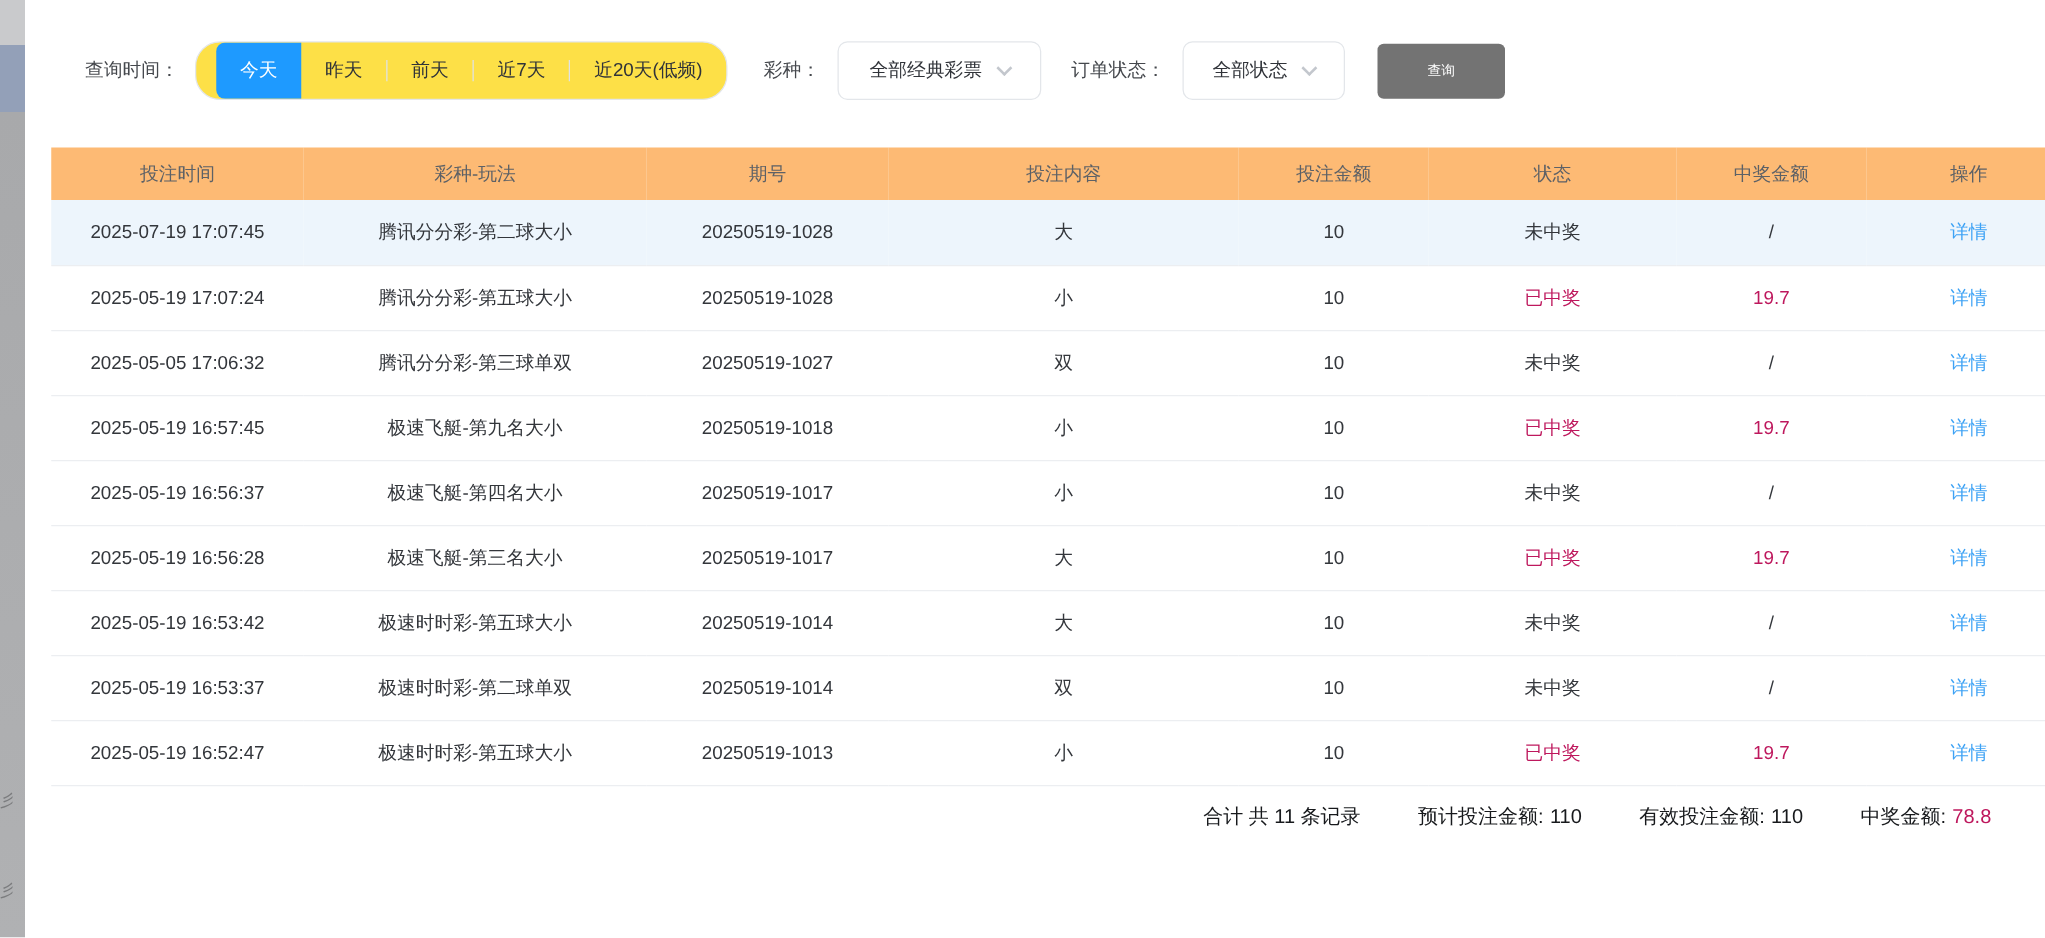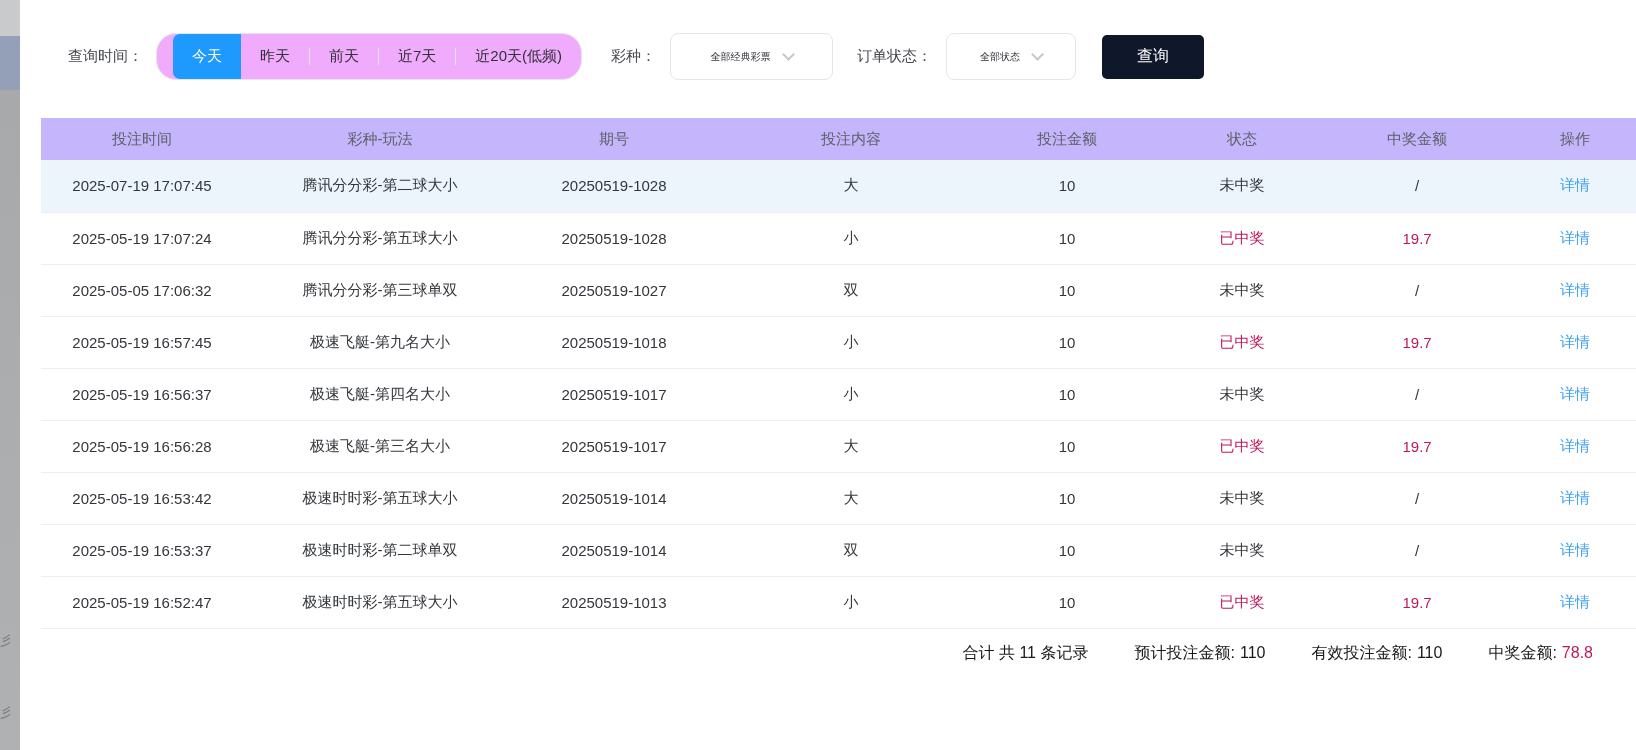--- a/index.html
+++ b/index.html
@@ -22,51 +22,51 @@
   .frag1 { top:632px; }
   .frag2 { top:704px; }
   .content { position:absolute; left:20px; top:0; width:1592px;margin-left:21px; }
 
   
   .filter-bar { margin-top:33px; height:47px; display:flex; align-items:center; }
   .f-label { font-size:15px; color:#45484d; }
   .lbl-time { margin-left:27px; }
   .time-group {
     margin-left:13px; height:47px; display:flex; align-items:center;
-    border:1px solid #e3e6ea; border-radius:20px; overflow:hidden; background:#f0abfc;padding-left:16px;
+    border:1px solid #e3e6ea; border-radius:20px; overflow:hidden; background:#fde047;padding-left:16px;
   }
   .time-opt { padding:0 19px; font-size:15px; color:#303339; height:100%; display:flex; align-items:center; cursor:pointer; }
   .time-opt.selected { background:#1e9aff; color:#ffffff; border-radius:7px 0 0 7px; }
   .tdiv { width:1px; height:17px; background:#dfe2e6; }
   .lbl-lottery { margin-left:29px; }
   .lbl-status { margin-left:24px; }
   .select-box {
     margin-left:14px; height:47px; border:1px solid #e3e6ea; border-radius:8px;
     display:flex; align-items:center; justify-content:center; padding:0 14px;
-    font-size:10px; color:#303339; background:#fff; cursor:pointer;
+    font-size:15px; color:#303339; background:#fff; cursor:pointer;
   }
   .select-lottery { width:163px; }
   .select-status { width:130px; }
   .chevron {
     width:9px; height:9px; margin-left:13px; margin-top:-5px;
     border-right:2px solid #c3c7cd; border-bottom:2px solid #c3c7cd;
     transform:rotate(45deg); flex:0 0 auto;
   }
   .btn-primary {
     margin-left:26px; width:102px; height:44px; border:none; border-radius:5px;
-    background:#0f172a; color:#ffffff; font-size:16px; cursor:pointer;
+    background:#737373; color:#ffffff; font-size:11px; cursor:pointer;
     font-family:inherit;
   }
 
   
   table { width:1616px; border-collapse:collapse; table-layout:fixed; margin-top:38px; }
   col.c1{width:12.5%} col.c2{width:16.96%} col.c3{width:12.0%} col.c4{width:17.33%}
   col.c5{width:9.41%} col.c6{width:12.25%} col.c7{width:9.41%} col.c8{width:10.14%}
   thead th {
-    height:42px; background:#c4b5fd; font-weight:normal;
+    height:42px; background:#fdba74; font-weight:normal;
     font-size:15px; color:#5d6166; text-align:center; padding:0;
   }
   tbody td {
     height:52px; text-align:center; font-size:15px; color:#33363b;
     border-bottom:1px solid #eceef1; padding:0; background:#fff;
   }
   tr.hl td { background:#edf5fc; }
   .red { color:#be185d; }
   a.link { color:#3da2f5; text-decoration:none; cursor:pointer; }
 

